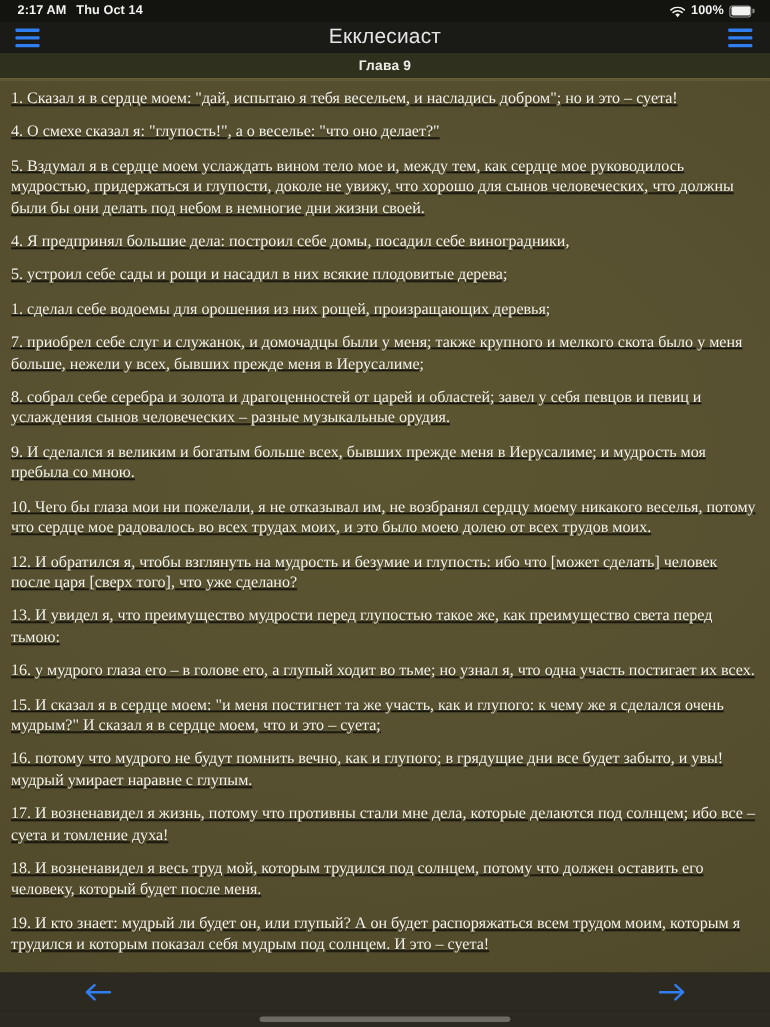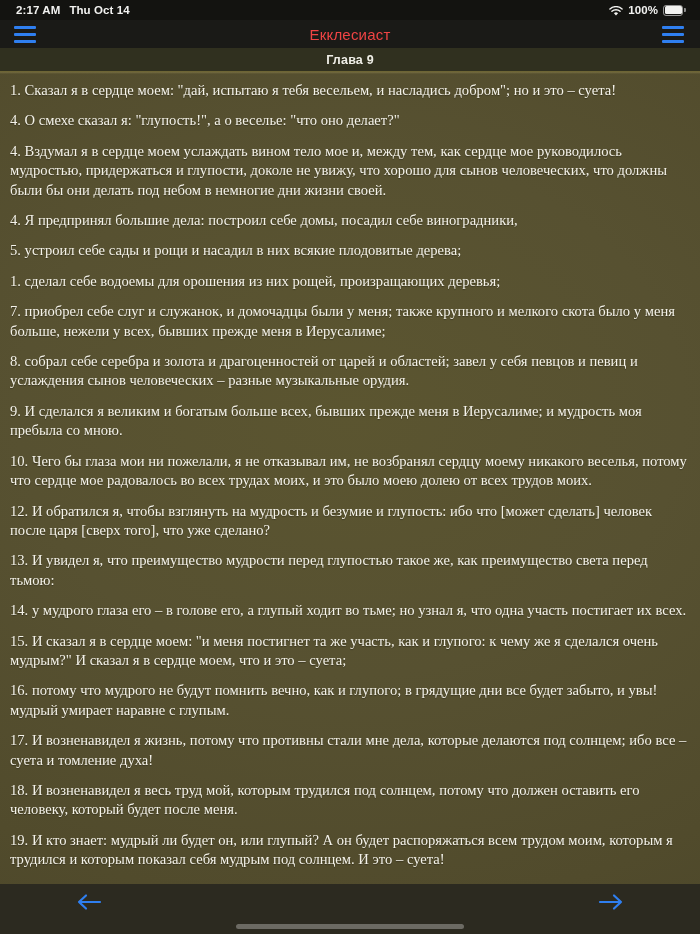--- a/index.html
+++ b/index.html
@@ -103,22 +103,22 @@
     align-items: center;
     justify-content: space-between;
     padding: 0 14px;
     box-sizing: border-box;
     position: relative;
   }
   .nav-title {
     position: absolute;
     left: 0; right: 0;
     text-align: center;
-    color: #ef4444;
-    font-size: 15px;
+    color: #e5e5e5;
+    font-size: 19px;
     font-weight: normal;
     letter-spacing: 0.2px;
     pointer-events: none;
   }
   .menu-btn {
     width: 24px;
     height: 22px;
     display: flex;
     flex-direction: column;
     justify-content: center;
@@ -158,20 +158,21 @@
     position: relative;
     overflow: hidden;
     background:
       radial-gradient(125% 85% at 50% 42%,
         #5b5530 0%,
         #575131 38%,
         #514b2c 72%,
         #4a4529 100%);
     padding: 9px 10px 8px 10px;
     box-sizing: border-box;
+    text-decoration: underline;
   }
   .reader::before {
     content: "";
     position: absolute;
     left: 0; right: 0; top: 0;
     height: 2px;
     background: linear-gradient(to bottom, rgba(180,165,95,0.35), rgba(120,110,60,0));
     pointer-events: none;
   }
   .verses {
@@ -265,31 +266,31 @@
   </div>
 
   <div class="chapter-bar">
     <span class="label">Глава 9</span>
   </div>
 
   <div class="reader">
     <div class="verses">
       <p class="verse">1. Сказал я в сердце моем: "дай, испытаю я тебя весельем, и насладись добром"; но и это – суета!</p>
       <p class="verse">4. О смехе сказал я: "глупость!", а о веселье: "что оно делает?"</p>
-      <p class="verse">4. Вздумал я в сердце моем услаждать вином тело мое и, между тем, как сердце мое руководилось мудростью, придержаться и глупости, доколе не увижу, что хорошо для сынов человеческих, что должны были бы они делать под небом в немногие дни жизни своей.</p>
+      <p class="verse">5. Вздумал я в сердце моем услаждать вином тело мое и, между тем, как сердце мое руководилось мудростью, придержаться и глупости, доколе не увижу, что хорошо для сынов человеческих, что должны были бы они делать под небом в немногие дни жизни своей.</p>
       <p class="verse">4. Я предпринял большие дела: построил себе домы, посадил себе виноградники,</p>
       <p class="verse">5. устроил себе сады и рощи и насадил в них всякие плодовитые дерева;</p>
       <p class="verse">1. сделал себе водоемы для орошения из них рощей, произращающих деревья;</p>
       <p class="verse">7. приобрел себе слуг и служанок, и домочадцы были у меня; также крупного и мелкого скота было у меня больше, нежели у всех, бывших прежде меня в Иерусалиме;</p>
       <p class="verse">8. собрал себе серебра и золота и драгоценностей от царей и областей; завел у себя певцов и певиц и услаждения сынов человеческих – разные музыкальные орудия.</p>
       <p class="verse">9. И сделался я великим и богатым больше всех, бывших прежде меня в Иерусалиме; и мудрость моя пребыла со мною.</p>
       <p class="verse">10. Чего бы глаза мои ни пожелали, я не отказывал им, не возбранял сердцу моему никакого веселья, потому что сердце мое радовалось во всех трудах моих, и это было моею долею от всех трудов моих.</p>
       <p class="verse">12. И обратился я, чтобы взглянуть на мудрость и безумие и глупость: ибо что [может сделать] человек после царя [сверх того], что уже сделано?</p>
       <p class="verse">13. И увидел я, что преимущество мудрости перед глупостью такое же, как преимущество света перед тьмою:</p>
-      <p class="verse">14. у мудрого глаза его – в голове его, а глупый ходит во тьме; но узнал я, что одна участь постигает их всех.</p>
+      <p class="verse">16. у мудрого глаза его – в голове его, а глупый ходит во тьме; но узнал я, что одна участь постигает их всех.</p>
       <p class="verse">15. И сказал я в сердце моем: "и меня постигнет та же участь, как и глупого: к чему же я сделался очень мудрым?" И сказал я в сердце моем, что и это – суета;</p>
       <p class="verse">16. потому что мудрого не будут помнить вечно, как и глупого; в грядущие дни все будет забыто, и увы! мудрый умирает наравне с глупым.</p>
       <p class="verse">17. И возненавидел я жизнь, потому что противны стали мне дела, которые делаются под солнцем; ибо все – суета и томление духа!</p>
       <p class="verse">18. И возненавидел я весь труд мой, которым трудился под солнцем, потому что должен оставить его человеку, который будет после меня.</p>
       <p class="verse">19. И кто знает: мудрый ли будет он, или глупый? А он будет распоряжаться всем трудом моим, которым я трудился и которым показал себя мудрым под солнцем. И это – суета!</p>
 
     </div>
   </div>
 
   <div class="bottom-bar">

